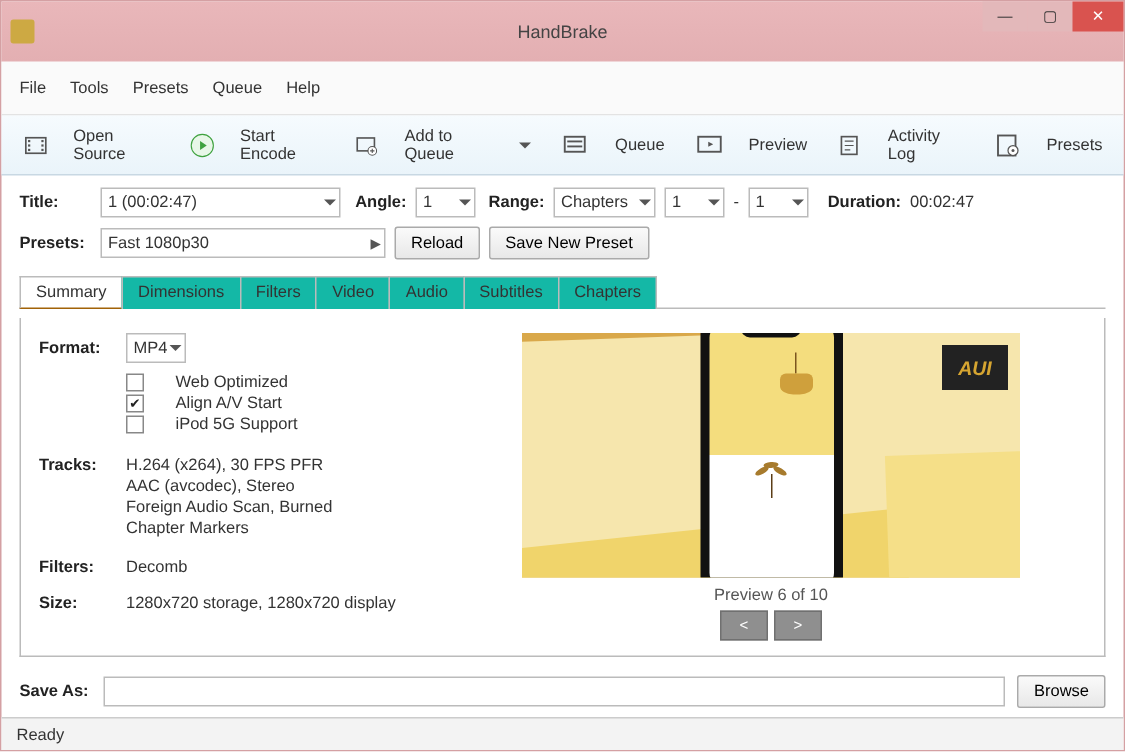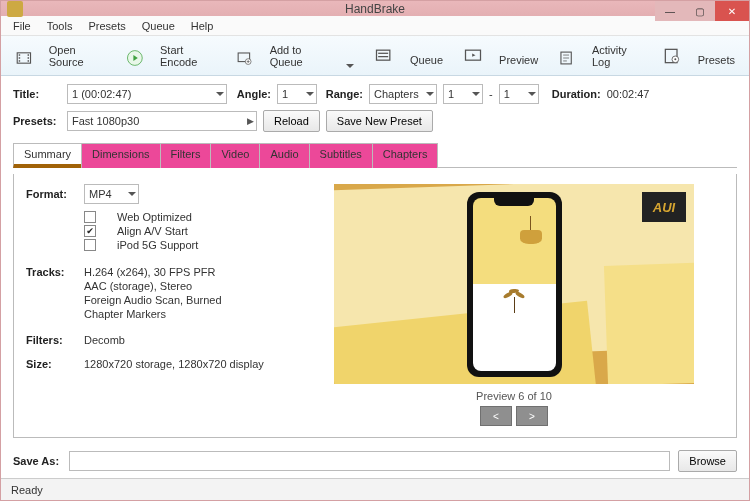--- a/index.html
+++ b/index.html
@@ -1,49 +1,49 @@
 <!DOCTYPE html>
 <html><head>
 <meta charset="utf-8">
 <style>
   * { box-sizing: border-box; margin: 0; padding: 0; }
   body { font-family: "Segoe UI", Tahoma, sans-serif; font-size: 11px; color: #333; width: 750px; height: 501px; overflow: hidden; background: #fff; }
   .window { width: 750px; height: 501px; display: flex; flex-direction: column; border: 1px solid #d4a0a3; }
-  .titlebar { height: 15px; background: linear-gradient(#e9b7ba, #e3afb2); display: flex; align-items: center; color: #444; font-size: 12px; position: relative; }
+  .titlebar { height: 40px; background: linear-gradient(#e9b7ba, #e3afb2); display: flex; align-items: center; color: #444; font-size: 12px; position: relative; }
   .titlebar .title { position: absolute; left: 50%; transform: translateX(-50%); }
   .titlebar .icon { width: 16px; height: 16px; margin-left: 6px; background: #cda943; border-radius: 2px; }
   .winbtns { position: absolute; right: 0; top: 0; display: flex; }
   .winbtn { width: 30px; height: 20px; display: flex; align-items: center; justify-content: center; font-size: 10px; background: #e3b8ba; color: #333; }
   .winbtn.close { background: #d9534f; color: #fff; width: 34px; }
-  .menubar { height: 20px; display: flex; align-items: center; padding: 0 4px; background: #fafafa; border-bottom: 1px solid #e3e3e3; }
+  .menubar { height: 36px; display: flex; align-items: center; padding: 0 4px; background: #fafafa; border-bottom: 1px solid #e3e3e3; }
   .menubar span { padding: 0 8px; cursor: default; }
   .toolbar { height: 40px; background: linear-gradient(#f6fbfe, #eaf4fa); border-bottom: 1px solid #c8d8e3; display: flex; align-items: center; padding: 0 6px; gap: 4px; }
-  .tbtn { display: flex; align-items: flex-end; gap: 16px; padding: 4px 8px; border-radius: 2px; }
+  .tbtn { display: flex; align-items: center; gap: 16px; padding: 4px 8px; border-radius: 2px; }
   .tbtn svg { width: 20px; height: 20px; }
   .tbtn .caret { border-left: 4px solid transparent; border-right: 4px solid transparent; border-top: 4px solid #555; margin-left: 2px; }
   .tbtn.play svg circle { fill: #e8f7e8; stroke: #3fa23f; stroke-width: 1; }
   .content { flex: 1; padding: 8px 12px 6px 12px; display: flex; flex-direction: column; gap: 6px; overflow: hidden; }
   .row { display: flex; align-items: center; gap: 6px; }
   .lbl { min-width: 48px; font-weight: bold; color: #222; }
   .faint { color: #8a8a8a; }
   select, input[type=text], .combo { height: 20px; border: 1px solid #bbb; background: #fff; font-size: 11px; padding: 0 4px; }
   .combo { display: flex; align-items: center; justify-content: space-between; padding-right: 2px; }
   .combo .dd { border-left: 4px solid transparent; border-right: 4px solid transparent; border-top: 4px solid #555; }
   .btn { height: 22px; border: 1px solid #aaa; background: linear-gradient(#fafafa,#e8e8e8); padding: 0 10px; font-size: 11px; display: inline-flex; align-items: center; border-radius: 2px; }
   .tabs { display: flex; border-bottom: 1px solid #bbb; margin-top: 4px; }
-  .tab { padding: 4px 10px; border: 1px solid #bbb; border-bottom: none; background: #ec4899; margin-right: -1px; position: relative; top: 1px; }
-  .tab.active { background: #fff; border-bottom: 4px solid #a16207; }
+  .tab { padding: 4px 10px; border: 1px solid #bbb; border-bottom: none; background: #14b8a6; margin-right: -1px; position: relative; top: 1px; }
+  .tab.active { background: #fff; border-bottom: 1px solid #a16207; }
   .tabpane { border: 1px solid #bbb; border-top: none; flex: 1; display: flex; padding: 10px 12px; gap: 8px; overflow: hidden; }
   .leftcol { width: 270px; display: flex; flex-direction: column; gap: 6px; }
   .leftcol .lbl { min-width: 52px; }
   .chk { display: flex; align-items: center; gap: 21px; padding: 1px 0 1px 1px; }
   .chkbox { width: 12px; height: 12px; border: 1px solid #888; display: inline-flex; align-items: center; justify-content: center; font-size: 9px; color: #222; }
   .tracks { display: flex; flex-direction: column; gap: 2px; }
   .rightcol { flex: 1; display: flex; flex-direction: column; align-items: center; }
-  .preview { width: 360px; height: 200px; background: #d9a84a; position: relative; overflow: hidden; display: flex; align-items: center; justify-content: center; }
+  .preview { width: 332px; height: 200px; background: #d9a84a; position: relative; overflow: hidden; display: flex; align-items: center; justify-content: center; }
   .ybsheet { position: absolute; left: 0; top: 130px; width: 260px; height: 120px; background: #f0d46b; transform: rotate(-6deg); }
   .ybsheetr { position: absolute; right: -22px; top: 80px; width: 110px; height: 120px; background: #f5df88; transform: rotate(-2deg); }
   .desk { position: absolute; left: 0; right: 0; top: 0; height: 170px; background: #f6e6ad; transform: skewY(-2deg); }
   .phone { position: relative; width: 95px; height: 185px; background: #111; border-radius: 12px; padding: 6px; }
   .screen { width: 100%; height: 100%; background: linear-gradient(#f4dd7e 50%, #fff 50%); border-radius: 8px; display: flex; align-items: center; justify-content: center; position: relative; }
   .notch { position: absolute; top: 0; left: 50%; transform: translateX(-50%); width: 40px; height: 8px; background: #111; border-radius: 0 0 6px 6px; }
   .lamp { position: absolute; top: 18px; right: 14px; display: flex; flex-direction: column; align-items: center; }
   .lampcord { width: 1px; height: 14px; background: #7b551e; }
   .lampshade { width: 22px; height: 14px; background: #cfa03c; border-radius: 4px 4px 40% 40%; }
   .vase { position: absolute; left: 50%; bottom: 34px; transform: translateX(-50%); width: 22px; height: 26px; background: #fff; border-radius: 40% 40% 45% 45%; }
@@ -198,21 +198,21 @@
       <div class="tab">Video</div>
       <div class="tab">Audio</div>
       <div class="tab">Subtitles</div>
       <div class="tab">Chapters</div>
     </div>
 
     <div class="tabpane">
       <div class="leftcol">
         <div class="row">
           <span class="lbl">Format:</span>
-          <div class="combo" style="width:55px;">
+          <div class="combo" style="width:40px;">
             <span>MP4</span>
               <span class="dd"></span>
           </div>
         </div>
         <div style="margin-left:57px;">
           <div class="chk">
               <span class="chkbox"></span>
               <span>Web Optimized</span>
             </div>
           <div class="chk">
@@ -221,21 +221,21 @@
             </div>
           <div class="chk">
               <span class="chkbox"></span>
               <span>iPod 5G Support</span>
             </div>
         </div>
         <div class="row" style="align-items:flex-start; margin-top:8px;">
           <span class="lbl">Tracks:</span>
           <div class="tracks">
             <span>H.264 (x264), 30 FPS PFR</span>
-            <span>AAC (storage), Stereo</span>
+            <span>AAC (avcodec), Stereo</span>
             <span>Foreign Audio Scan, Burned</span>
             <span>Chapter Markers</span>
           </div>
         </div>
         <div class="row" style="margin-top:8px;">
           <span class="lbl">Filters:</span>
           <span>Decomb</span>
         </div>
         <div class="row" style="margin-top:6px;">
           <span class="lbl">Size:</span>

